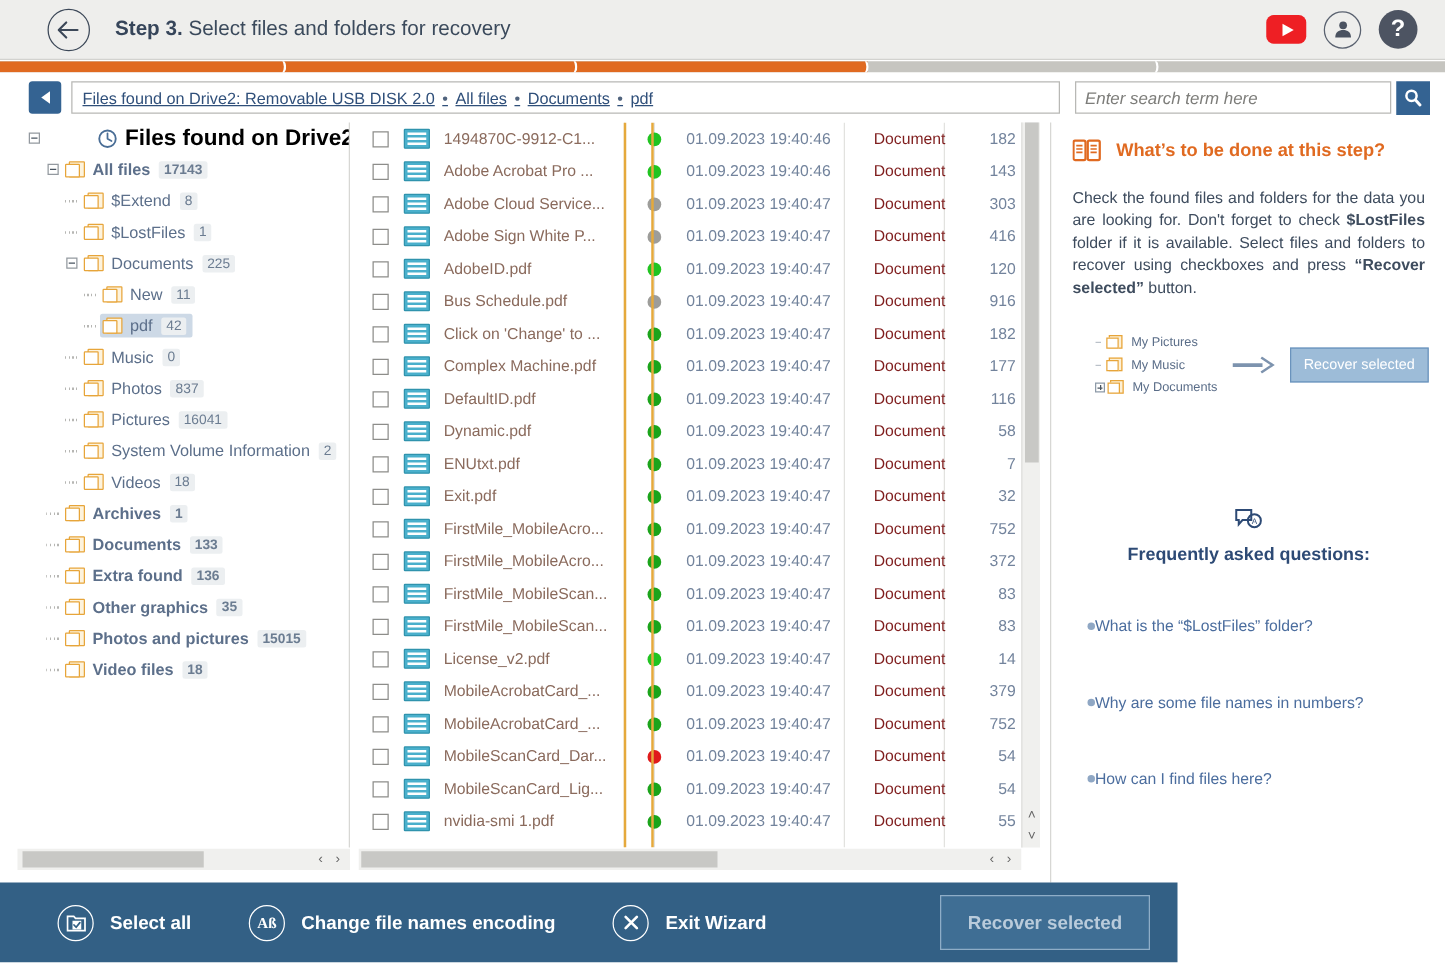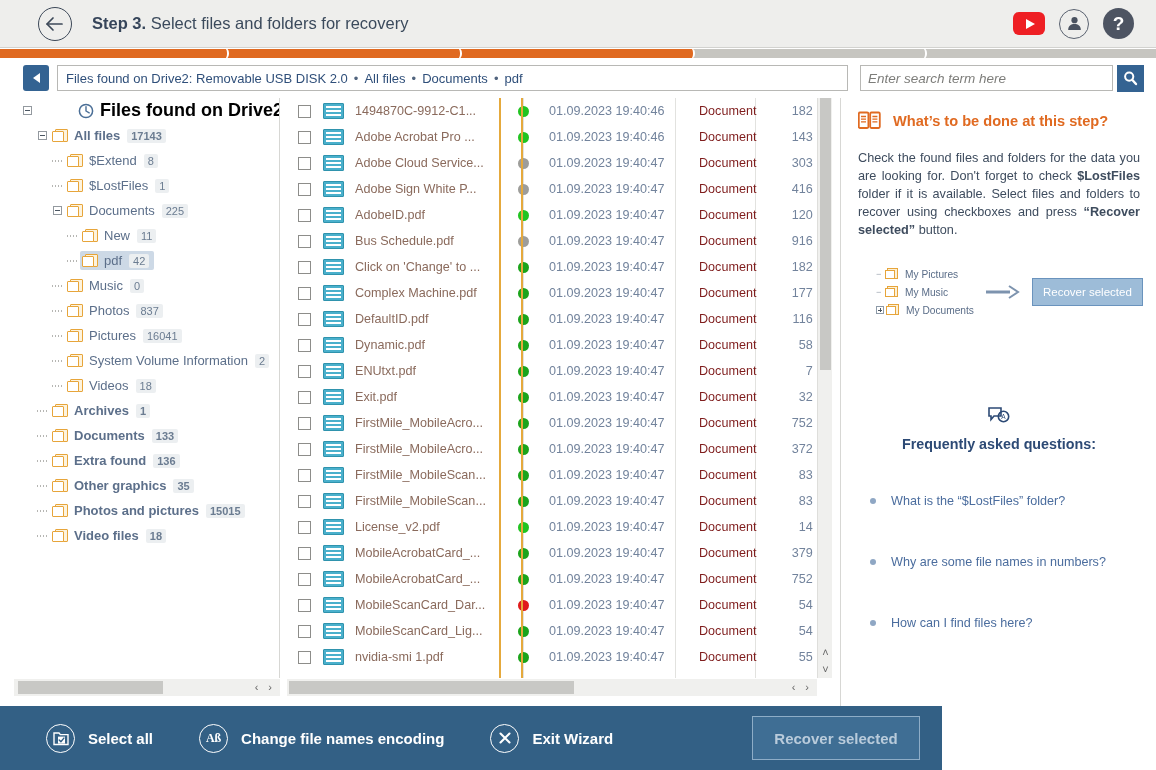--- a/index.html
+++ b/index.html
@@ -111,21 +111,21 @@
   }
   .crumb-field {
     margin-left: 8px;
     width: 791px; height: 26px;
     border: 1px solid #b8b8b5;
     background: #fff;
     display: flex; align-items: center;
     padding: 0 8px;
     font-size: 13px;
     color: #2f4f7a;
-    overflow: hidden; white-space: nowrap;
+    overflow: hidden; white-space: nowrap; text-decoration: underline;
   }
   .crumb-field .seg { cursor: pointer; }
   .crumb-field .sep { color: #51647e; margin: 0 6px; }
   .search-field {
     margin-left: 12px;
     width: 253px; height: 26px;
     border: 1px solid #b8b8b5;
     background: #fff;
     display: flex; align-items: center;
     padding: 0 7px;
@@ -353,21 +353,21 @@
     cursor: pointer;
     white-space: nowrap;
   }
   .faq-head {
     margin-top: 88px;
     display: flex; align-items: center; gap: 12px; flex-direction: column;
   }
   .faq-head .ttl { font-size: 14.3px; font-weight: bold; color: #2d4a75; }
   .faq-list { margin-top: 12px; }
   .faq-item {
-    display: flex; align-items: center; gap: 15px;
+    display: flex; align-items: center; gap: 0;
     height: 25px;
     font-size: 12.6px;
     color: #4b6d9e;
     padding-left: 12px;
     cursor: pointer;
     margin-top: 36px;
   }
   .faq-bullet { width: 6px; height: 6px; border-radius: 50%; background: #8fa7c4; flex: none; }
 
   

